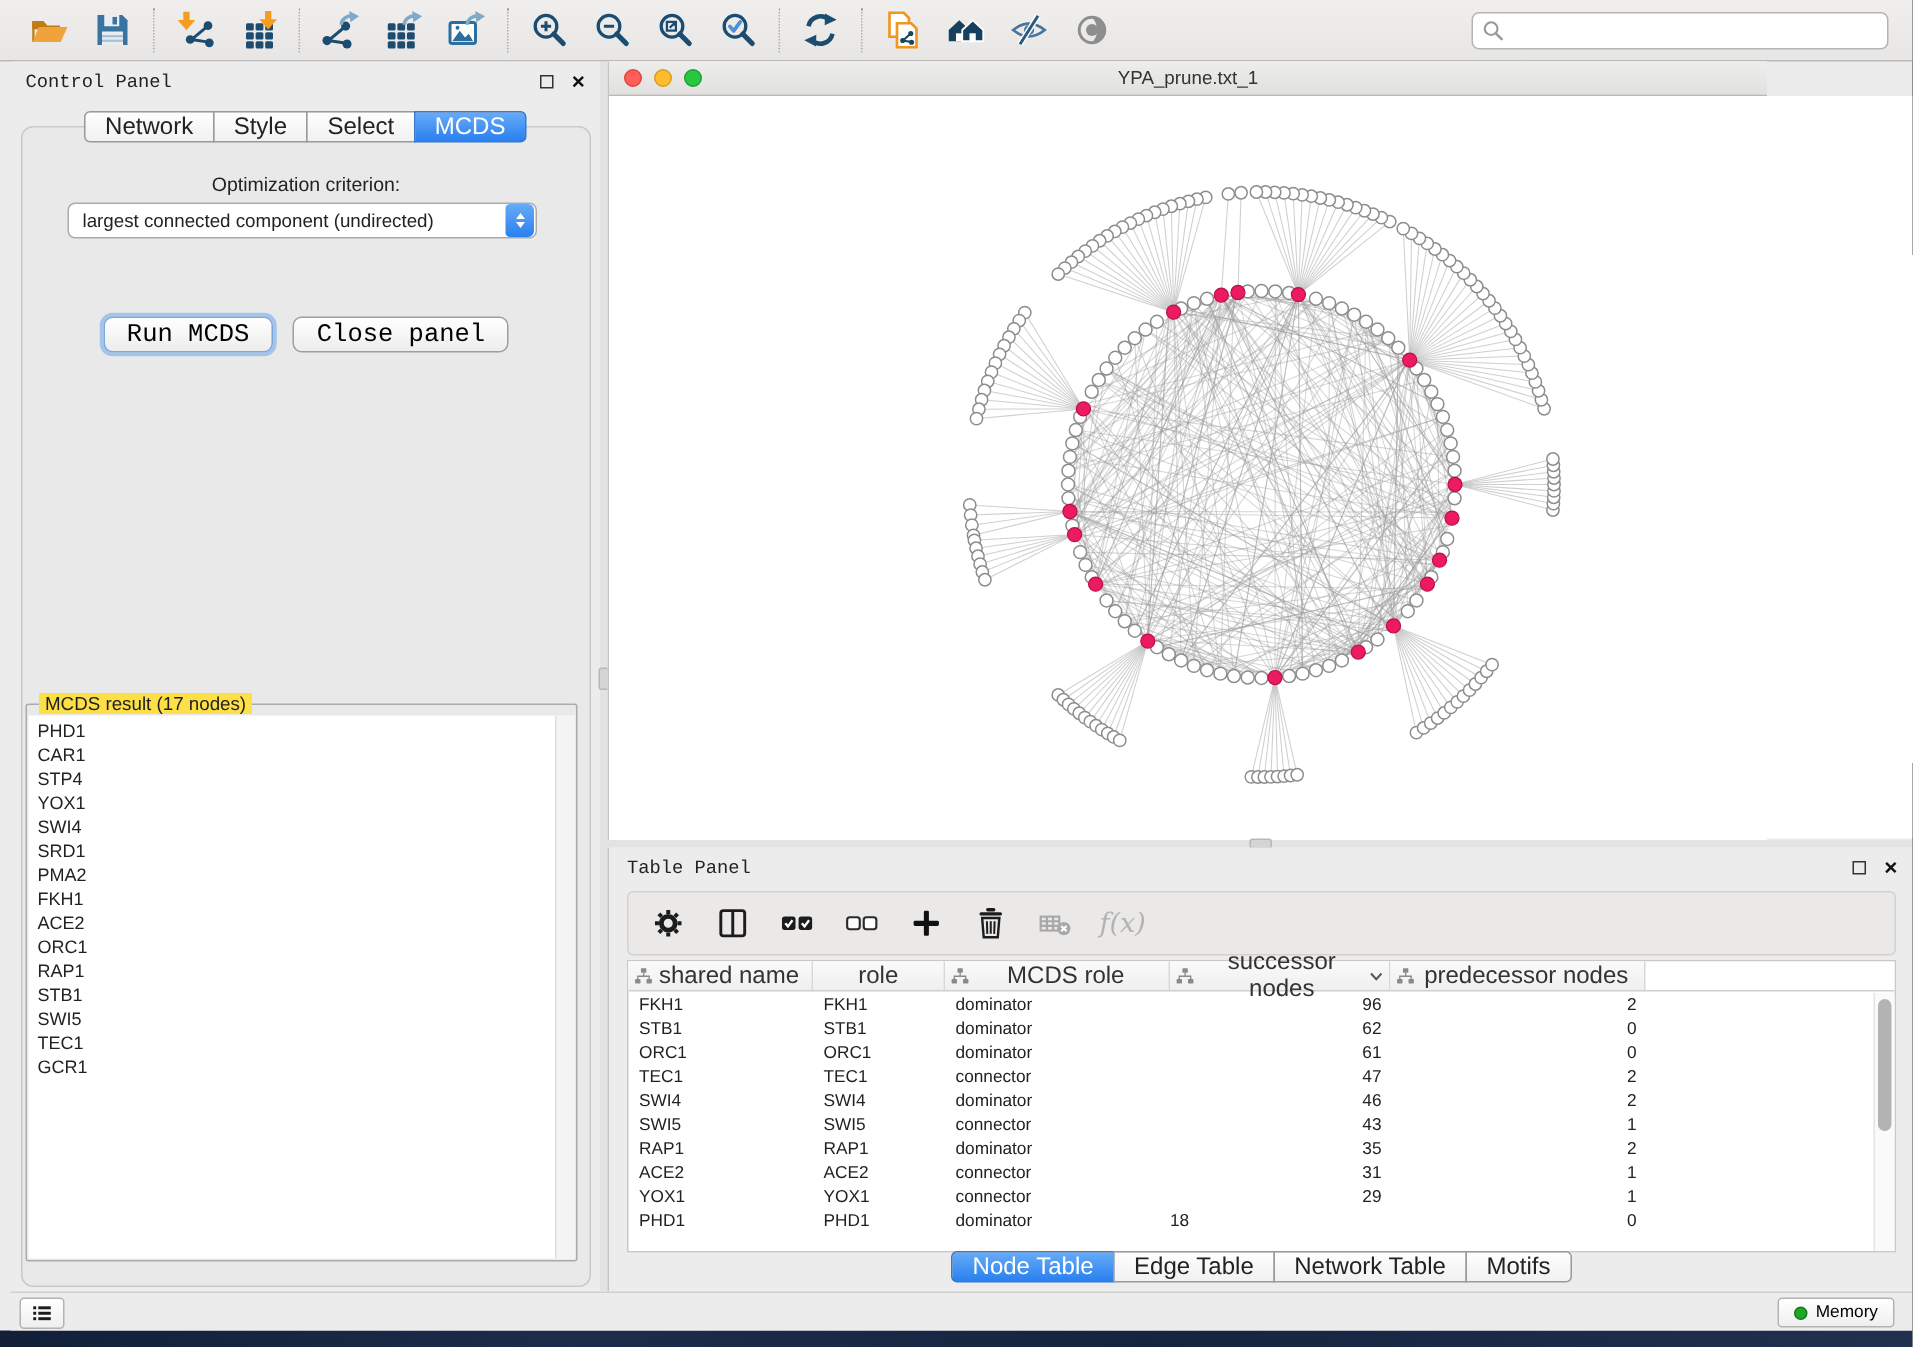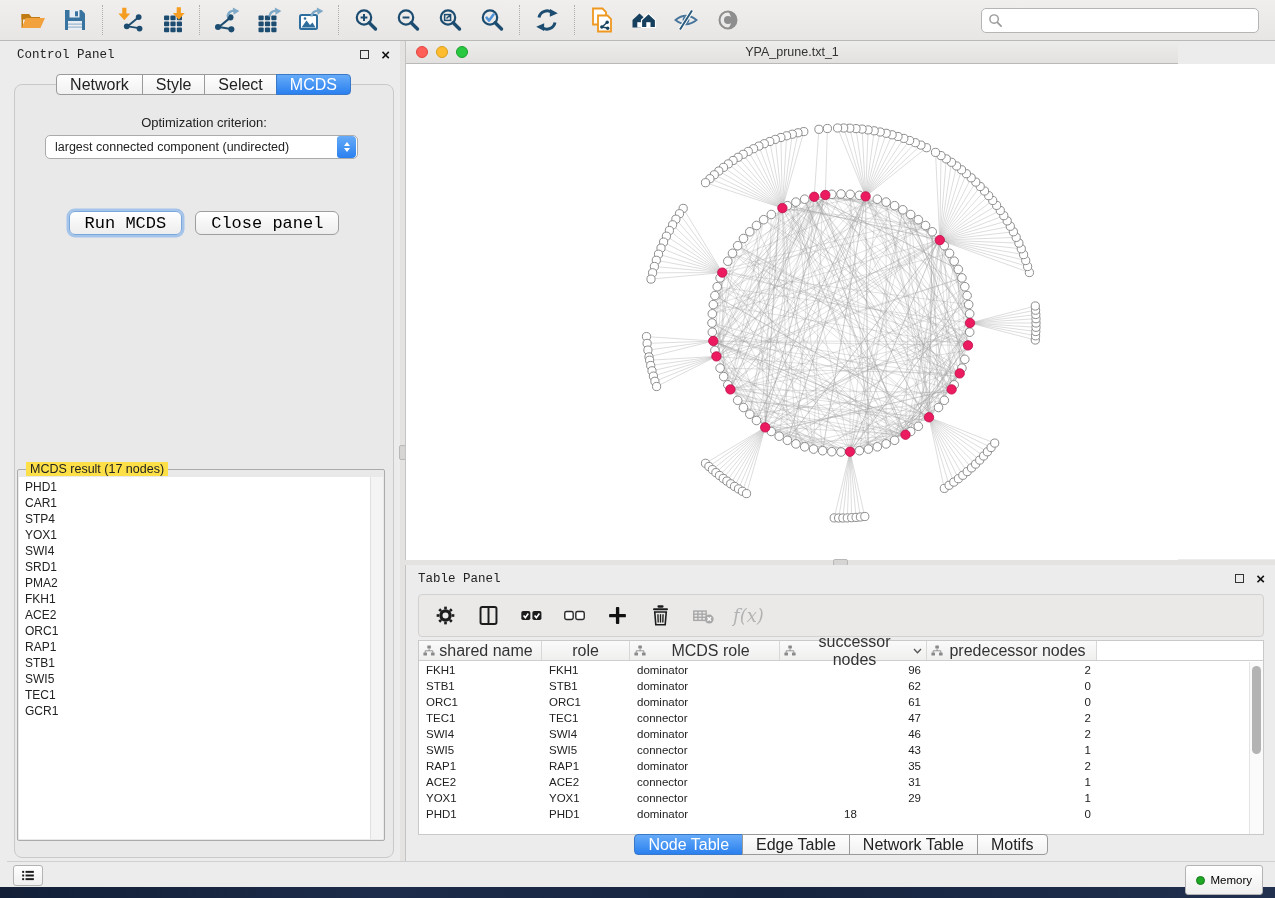--- a/index.html
+++ b/index.html
@@ -93,21 +93,21 @@
   .t-row{display:flex;height:16px;align-items:center;cursor:default;}
   .td{font-size:11.5px;white-space:nowrap;overflow:hidden;}
   .t-scroll{position:absolute;right:0;top:21px;bottom:0;width:14px;background:#fafafa;border-left:1px solid #e4e4e4;}
   .t-thumb{position:absolute;left:2px;top:4px;width:9px;height:88px;background:#b3b3b3;border-radius:5px;}
   .tp-tabs{position:absolute;left:0;top:269px;width:870px;display:flex;justify-content:center;z-index:4;}
   
   #status-bar{position:absolute;left:7px;top:861px;width:1268px;height:26px;background:#ececec;border-top:1px solid #cfcfcf;}
   .sb-list{position:absolute;left:6px;top:3px;width:30px;height:21px;background:linear-gradient(#fff,#efefef);
            border:1px solid #b3b3b3;border-radius:3px;display:flex;align-items:center;justify-content:center;cursor:pointer;}
   .sb-list svg{width:17px;height:17px;}
-  .sb-mem{position:absolute;right:12px;top:3px;height:30px;background:linear-gradient(#fff,#efefef);
+  .sb-mem{position:absolute;right:12px;top:3px;height:20px;background:linear-gradient(#fff,#efefef);
           border:1px solid #b3b3b3;border-radius:3px;display:flex;align-items:center;gap:5px;padding:0 10px;font-size:11.5px;cursor:pointer;}
   .mem-dot{width:9px;height:9px;border-radius:50%;background:#1ea826;border:1px solid #157a1b;}
 </style>
 </head>
 <body>
 
 <svg width="0" height="0" style="position:absolute" aria-hidden="true">
 <defs>
   <g id="g-share">
     <line x1="7" y1="18" x2="19" y2="8" stroke="#1c4c70" stroke-width="2.2"></line>
@@ -1288,21 +1288,21 @@
             <div class="td" style="width: 123px; padding-left: 7px;">YOX1</div>
             <div class="td" style="width: 88px; padding-left: 7px;">YOX1</div>
             <div class="td" style="width: 150px; padding-left: 7px;">connector</div>
             <div class="td" style="width: 147px; text-align: right; padding-right: 6px;">29</div>
             <div class="td" style="width: 170px; text-align: right; padding-right: 6px;">1</div>
           </div>
           <div class="t-row">
             <div class="td" style="width: 123px; padding-left: 7px;">PHD1</div>
             <div class="td" style="width: 88px; padding-left: 7px;">PHD1</div>
             <div class="td" style="width: 150px; padding-left: 7px;">dominator</div>
-            <div class="td" style="width: 147px; text-align: center; padding-right: 6px;">18</div>
+            <div class="td" style="width: 147px; text-align: left; padding-right: 6px;">18</div>
             <div class="td" style="width: 170px; text-align: right; padding-right: 6px;">0</div>
           </div>
         </div>
       <div class="t-scroll">
           <div class="t-thumb"></div>
         </div>
     </div>
     <div class="tp-tabs">
         <div class="tab active">Node Table</div>
         <div class="tab">Edge Table</div>

